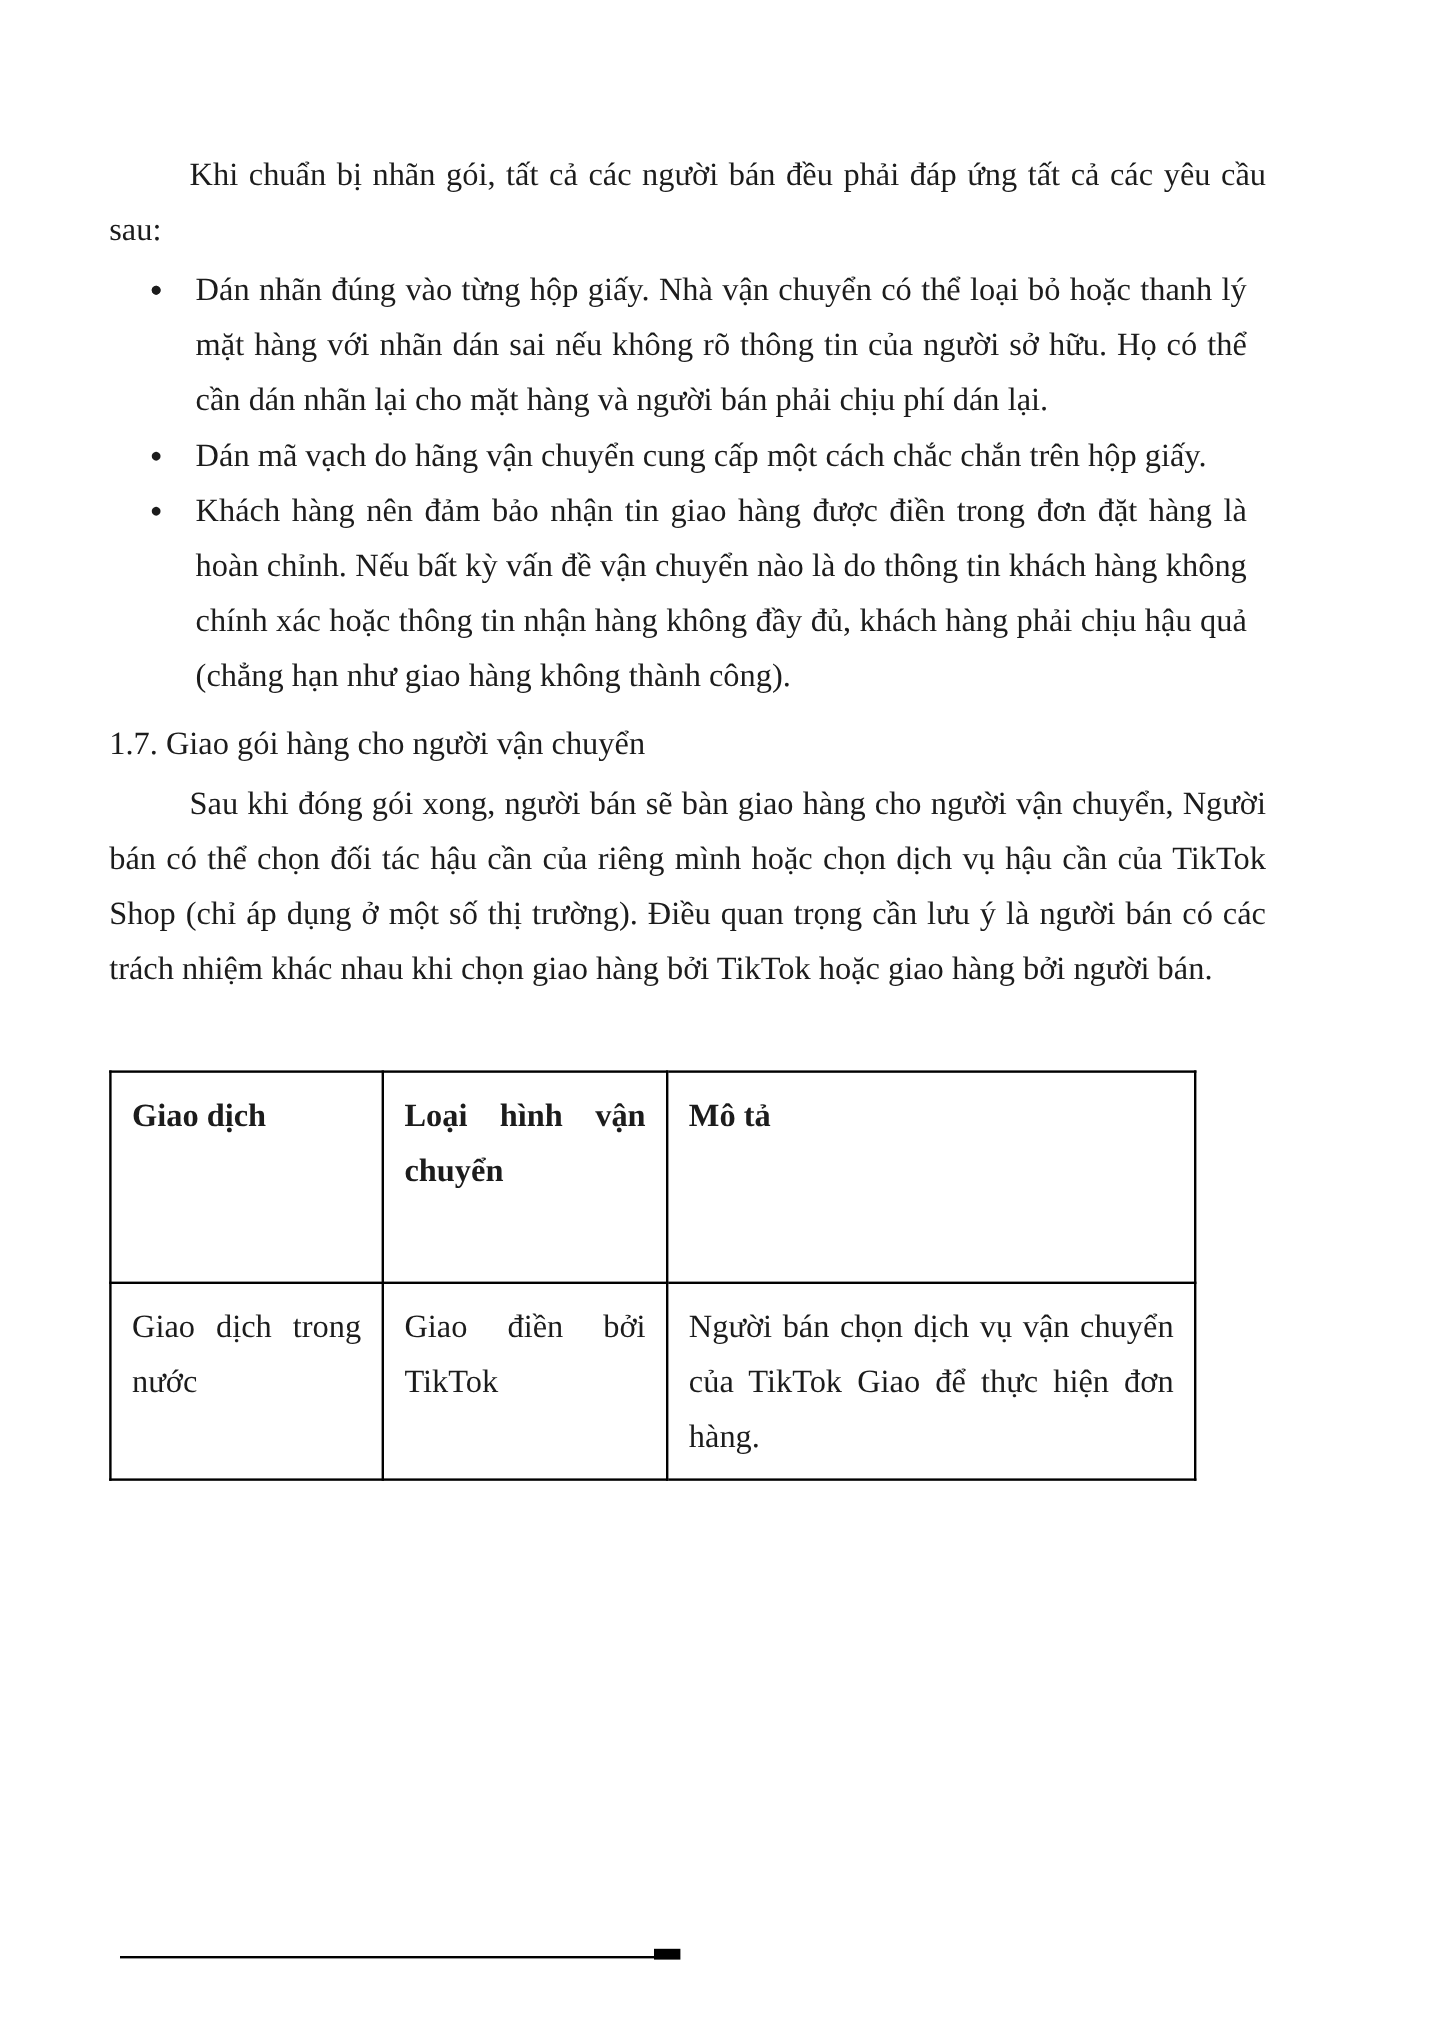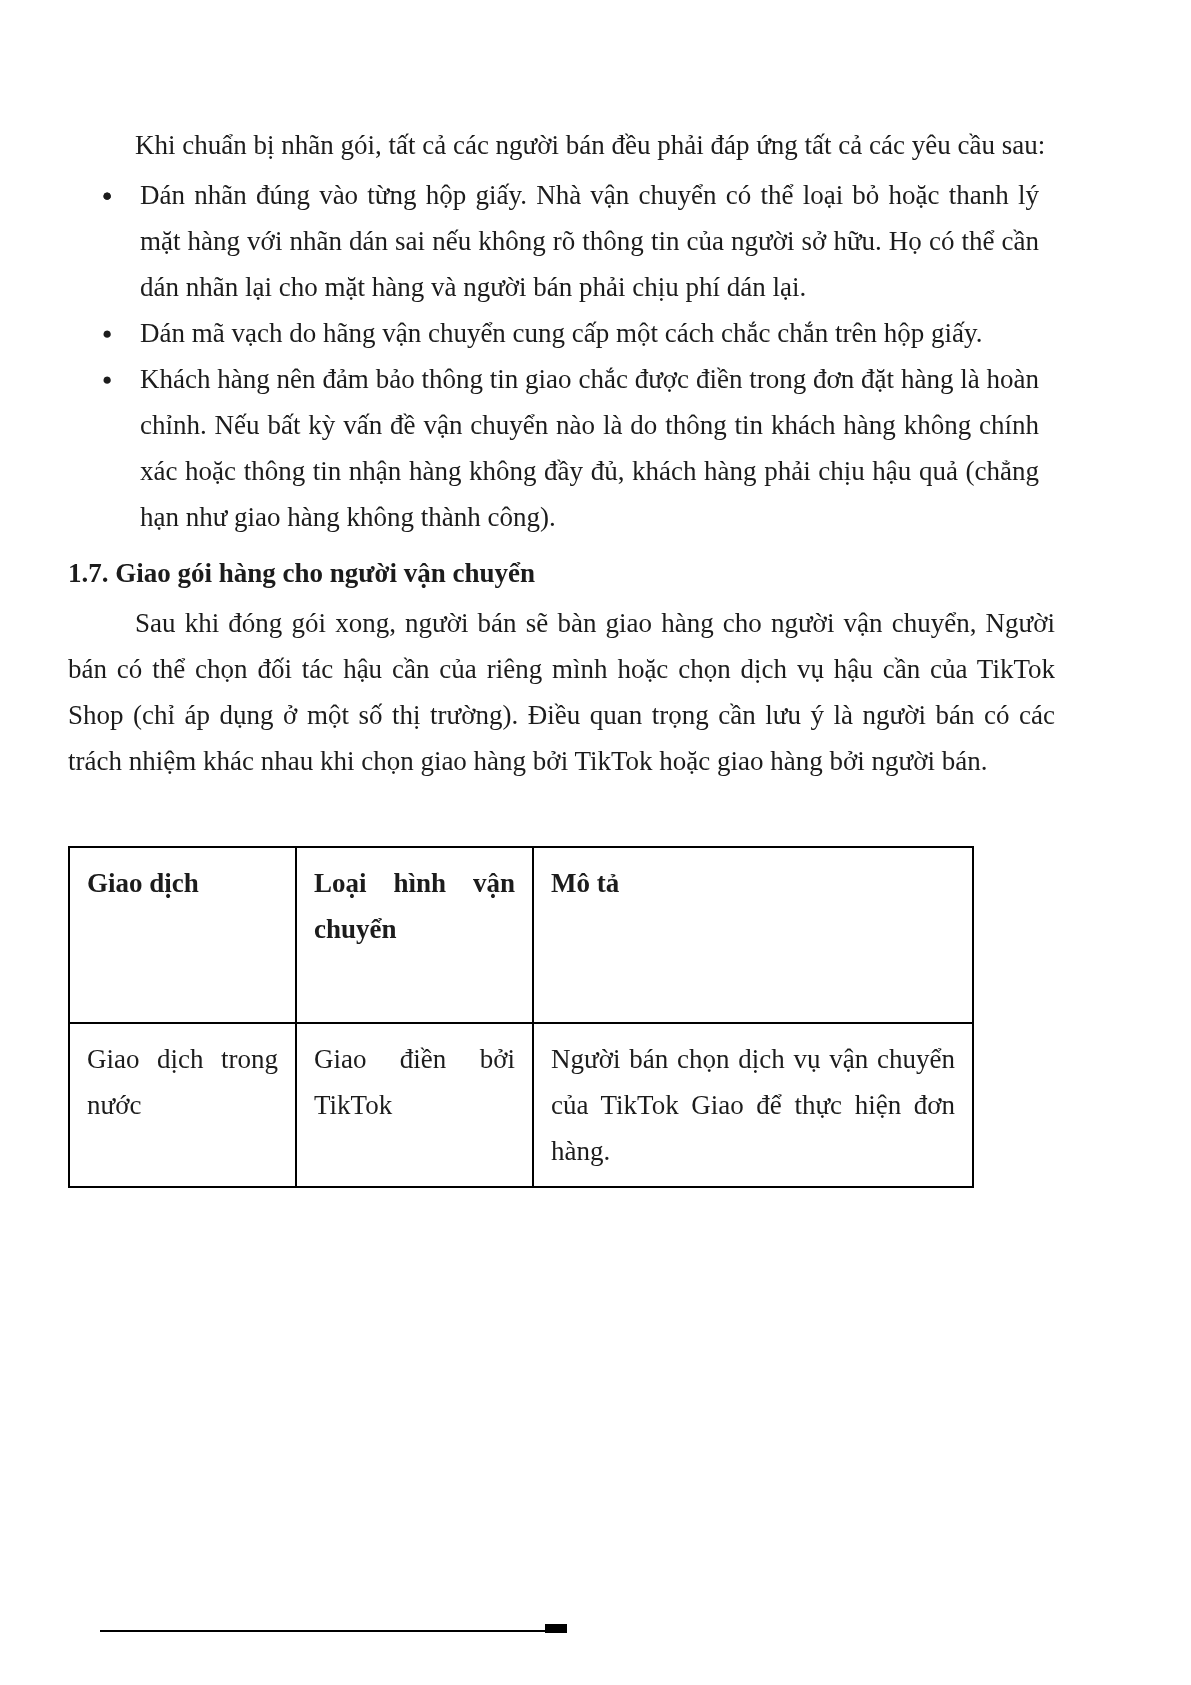--- a/index.html
+++ b/index.html
@@ -9,21 +9,21 @@
     width: 1191px;
     height: 1685px;
     background: #ffffff;
     font-family: "Liberation Serif", "DejaVu Serif", serif;
     color: #1c1c1c;
     font-size: 27px;
     line-height: 46px;
     overflow: hidden;
   }
   .content {
-    padding: 122px 136px 0 68px;
+    padding: 122px 136px 0 91px;
   }
   p { margin: 0; text-align: justify; }
   .indent-first { text-indent: 67px; }
 
   ul.doc-list {
     list-style: none;
     margin: 4px 16px 0 0;
     padding: 0;
   }
   ul.doc-list li {
@@ -35,21 +35,21 @@
   ul.doc-list .bullet {
     position: absolute;
     left: 34px;
     top: 1px;
     font-size: 17px;
     line-height: 46px;
   }
 
   h2.doc-heading {
     font-size: 27px;
-    font-weight: bold;
+    font-weight: normal;
     margin: 10px 0 4px 0;
     text-align: left;
   }
 
   table.doc-table {
     border-collapse: collapse;
     margin-top: 62px;
     width: 904px;
     table-layout: fixed;
   }
@@ -98,21 +98,21 @@
       <li>
         <span class="bullet">●</span>
         <span>Dán nhãn đúng vào từng hộp giấy. Nhà vận chuyển có thể loại bỏ hoặc thanh lý mặt hàng với nhãn dán sai nếu không rõ thông tin của người sở hữu. Họ có thể cần dán nhãn lại cho mặt hàng và người bán phải chịu phí dán lại.</span>
       </li>
       <li>
         <span class="bullet">●</span>
         <span>Dán mã vạch do hãng vận chuyển cung cấp một cách chắc chắn trên hộp giấy.</span>
       </li>
       <li>
         <span class="bullet">●</span>
-        <span>Khách hàng nên đảm bảo thông tin giao chắc được điền trong đơn đặt hàng là hoàn chỉnh. Nếu bất kỳ vấn đề vận chuyển nào là do thông tin khách hàng không chính xác hoặc thông tin nhận hàng không đầy đủ, khách hàng phải chịu hậu quả (chẳng hạn như giao hàng không thành công).</span>
+        <span>Khách hàng nên đảm bảo nhận tin giao hàng được điền trong đơn đặt hàng là hoàn chỉnh. Nếu bất kỳ vấn đề vận chuyển nào là do thông tin khách hàng không chính xác hoặc thông tin nhận hàng không đầy đủ, khách hàng phải chịu hậu quả (chẳng hạn như giao hàng không thành công).</span>
       </li>
     </ul>
 
     <h2 class="doc-heading">1.7. Giao gói hàng cho người vận chuyển</h2>
 
     <p class="indent-first">Sau khi đóng gói xong, người bán sẽ bàn giao hàng cho người vận chuyển, Người bán có thể chọn đối tác hậu cần của riêng mình hoặc chọn dịch vụ hậu cần của TikTok Shop (chỉ áp dụng ở một số thị trường). Điều quan trọng cần lưu ý là người bán có các trách nhiệm khác nhau khi chọn giao hàng bởi TikTok hoặc giao hàng bởi người bán.</p>
 
     <table class="doc-table">
       <colgroup>
         <col class="col-1">

